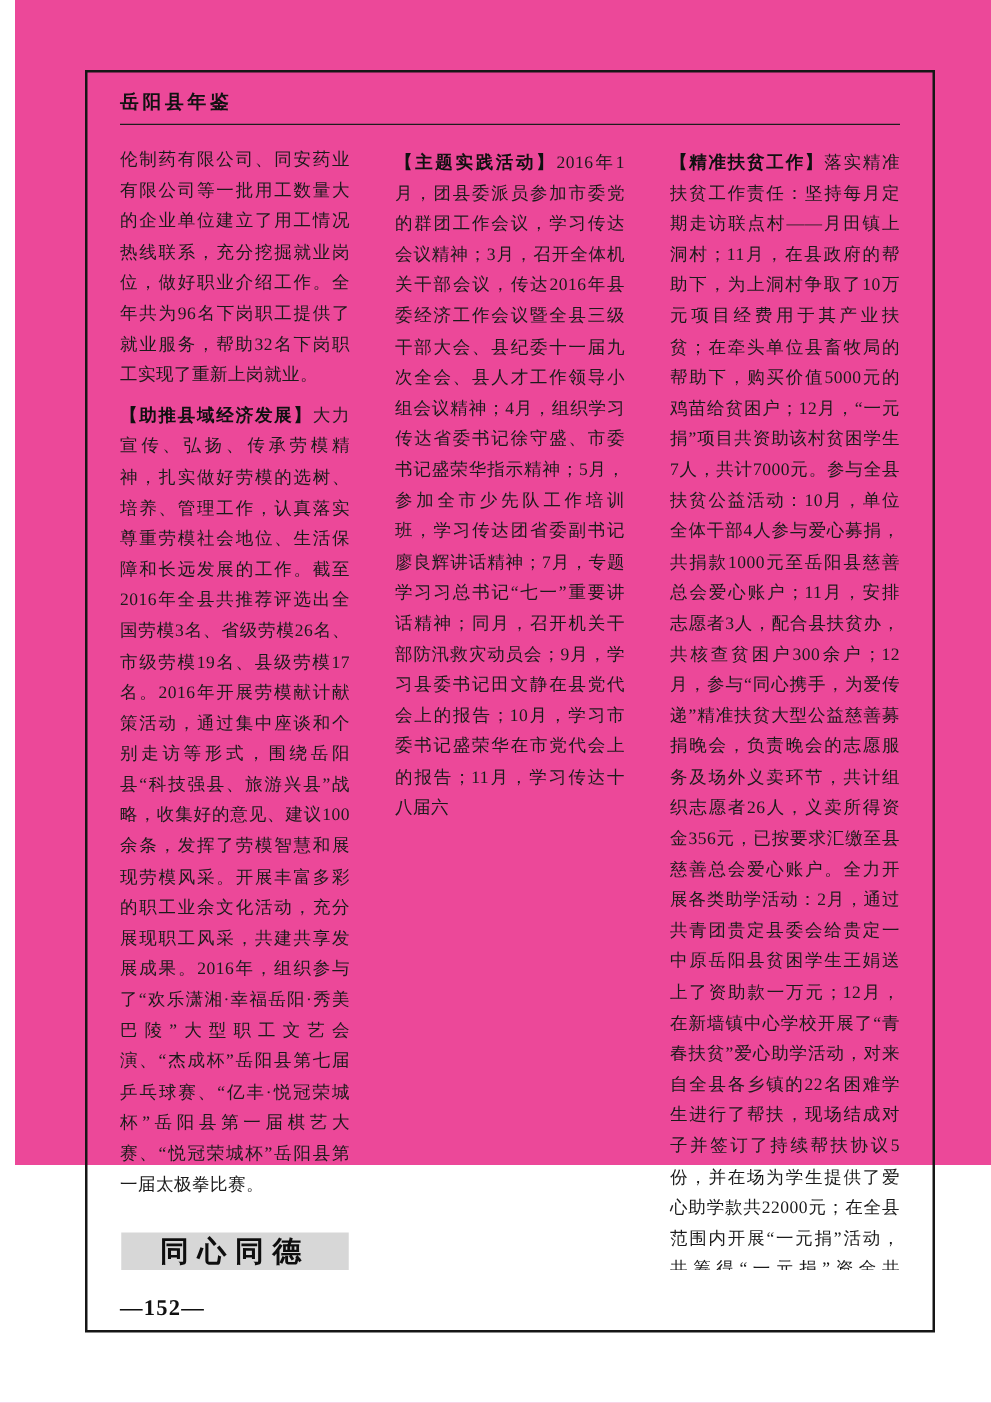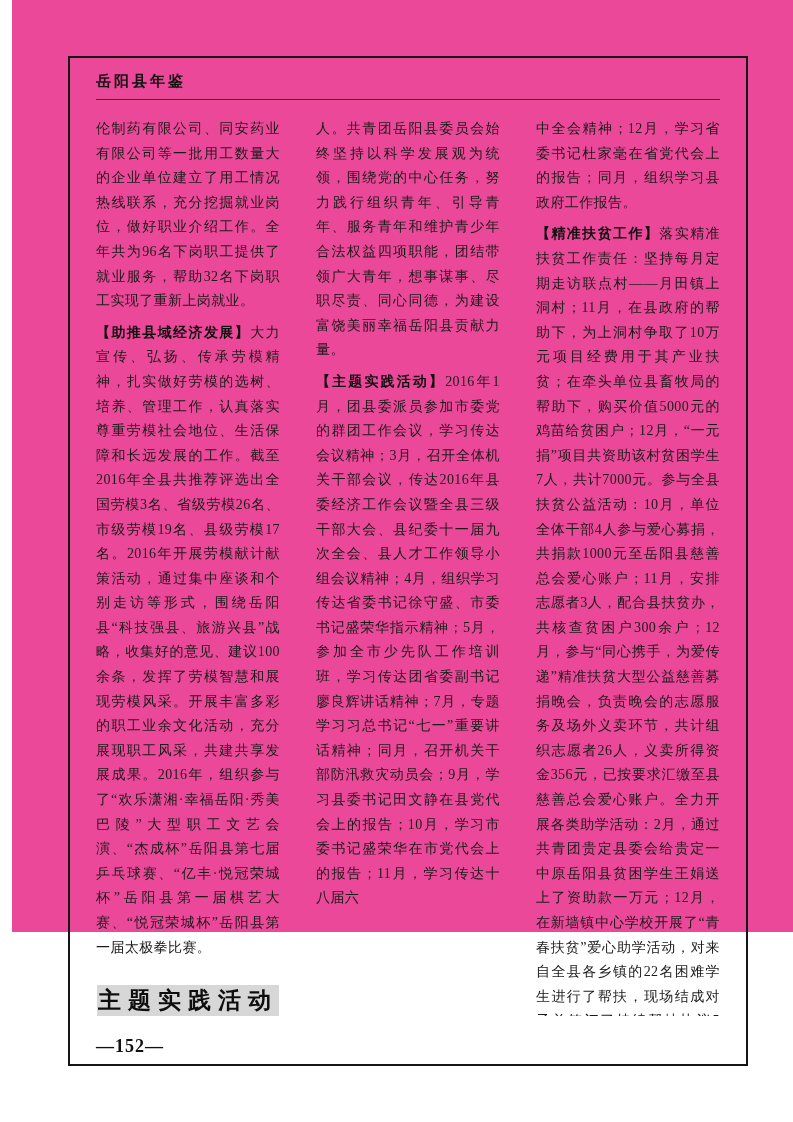--- a/index.html
+++ b/index.html
@@ -109,28 +109,26 @@
   <div class="frame">
 
     <div class="running-head">
       <span class="title">岳阳县年鉴</span>
     </div>
 
     <div class="columns">
         <div class="col">
           <p class="para"><span class="body-text">伦制药有限公司、同安药业有限公司等一批用工数量大的企业单位建立了用工情况热线联系，充分挖掘就业岗位，做好职业介绍工作。全年共为96名下岗职工提供了就业服务，帮助32名下岗职工实现了重新上岗就业。</span></p>
           <p class="para has-lead"><strong class="lead">【助推县域经济发展】</strong><span class="body-text">大力宣传、弘扬、传承劳模精神，扎实做好劳模的选树、培养、管理工作，认真落实尊重劳模社会地位、生活保障和长远发展的工作。截至2016年全县共推荐评选出全国劳模3名、省级劳模26名、市级劳模19名、县级劳模17名。2016年开展劳模献计献策活动，通过集中座谈和个别走访等形式，围绕岳阳县“科技强县、旅游兴县”战略，收集好的意见、建议100余条，发挥了劳模智慧和展现劳模风采。开展丰富多彩的职工业余文化活动，充分展现职工风采，共建共享发展成果。2016年，组织参与了“欢乐潇湘·幸福岳阳·秀美巴陵”大型职工文艺会演、“杰成杯”岳阳县第七届乒乓球赛、“亿丰·悦冠荣城杯”岳阳县第一届棋艺大赛、“悦冠荣城杯”岳阳县第一届太极拳比赛。</span></p>
-          <div class="section-title">主题实践活动</div>
+          <div class="section-title">同心同德</div>
         </div>
         <div class="col">
-          <p class="para"><span class="body-text">人。共青团岳阳县委员会始终坚持以科学发展观为统领，围绕党的中心任务，努力践行组织青年、引导青年、服务青年和维护青少年合法权益四项职能，团结带领广大青年，想事谋事、尽职尽责、同心同德，为建设富饶美丽幸福岳阳县贡献力量。</span></p>
           <p class="para has-lead"><strong class="lead">【主题实践活动】</strong><span class="body-text">2016年1月，团县委派员参加市委党的群团工作会议，学习传达会议精神；3月，召开全体机关干部会议，传达2016年县委经济工作会议暨全县三级干部大会、县纪委十一届九次全会、县人才工作领导小组会议精神；4月，组织学习传达省委书记徐守盛、市委书记盛荣华指示精神；5月，参加全市少先队工作培训班，学习传达团省委副书记廖良辉讲话精神；7月，专题学习习总书记“七一”重要讲话精神；同月，召开机关干部防汛救灾动员会；9月，学习县委书记田文静在县党代会上的报告；10月，学习市委书记盛荣华在市党代会上的报告；11月，学习传达十八届六</span></p>
         </div>
         <div class="col">
-          <p class="para"><span class="body-text">中全会精神；12月，学习省委书记杜家毫在省党代会上的报告；同月，组织学习县政府工作报告。</span></p>
           <p class="para has-lead"><strong class="lead">【精准扶贫工作】</strong><span class="body-text">落实精准扶贫工作责任：坚持每月定期走访联点村——月田镇上洞村；11月，在县政府的帮助下，为上洞村争取了10万元项目经费用于其产业扶贫；在牵头单位县畜牧局的帮助下，购买价值5000元的鸡苗给贫困户；12月，“一元捐”项目共资助该村贫困学生7人，共计7000元。参与全县扶贫公益活动：10月，单位全体干部4人参与爱心募捐，共捐款1000元至岳阳县慈善总会爱心账户；11月，安排志愿者3人，配合县扶贫办，共核查贫困户300余户；12月，参与“同心携手，为爱传递”精准扶贫大型公益慈善募捐晚会，负责晚会的志愿服务及场外义卖环节，共计组织志愿者26人，义卖所得资金356元，已按要求汇缴至县慈善总会爱心账户。全力开展各类助学活动：2月，通过共青团贵定县委会给贵定一中原岳阳县贫困学生王娟送上了资助款一万元；12月，在新墙镇中心学校开展了“青春扶贫”爱心助学活动，对来自全县各乡镇的22名困难学生进行了帮扶，现场结成对子并签订了持续帮扶协议5份，并在场为学生提供了爱心助学款共22000元；在全县范围内开展“一元捐”活动，共筹得“一元捐”资金共20357.5元，位列全市各县市区第二；配合省招商银行、湖南交通广播电台在县一中体育馆开展“为</span></p>
         </div>
       </div>
 
     <div class="page-number">—152—</div>
 
   </div>
 </div>
 
 </body></html>

